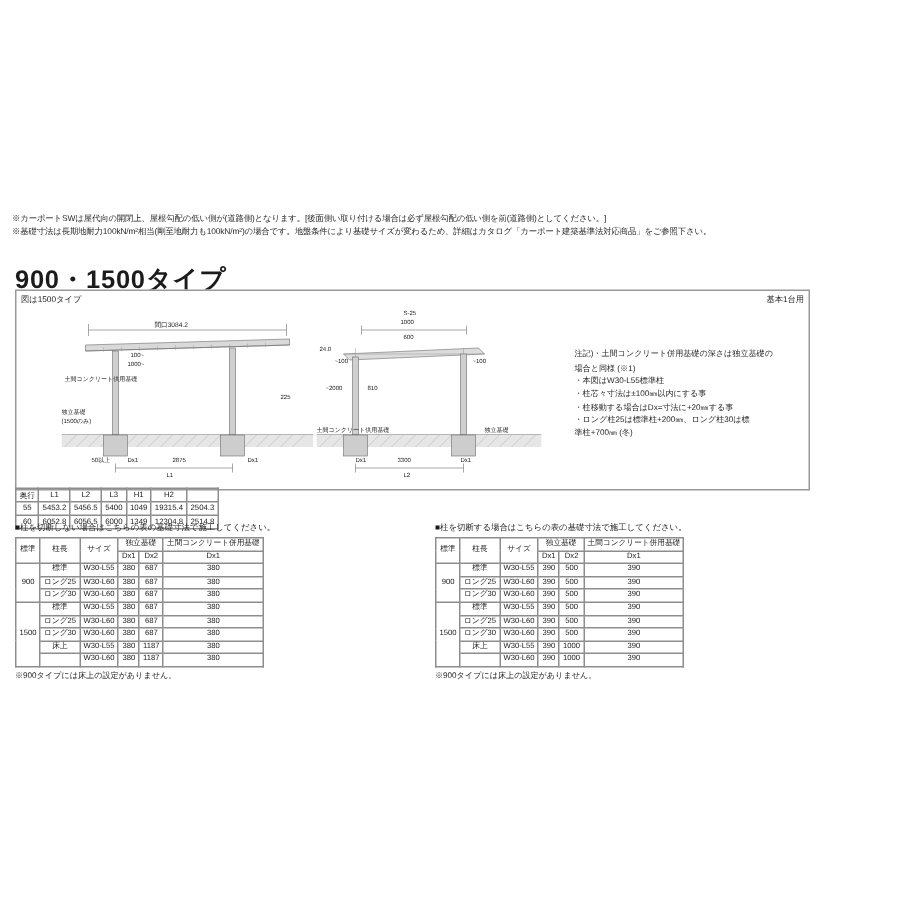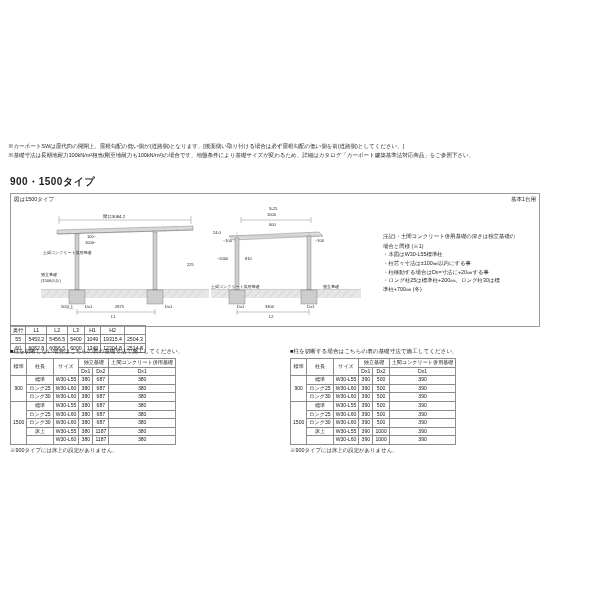--- a/index.html
+++ b/index.html
@@ -32,21 +32,21 @@
     color: #231f20;
     letter-spacing: -0.1px;
   }
   .top-notes div { white-space: nowrap; }
 
   
   .main-title {
     position: absolute;
     left: 10px;
     top: 175px;
-    font-size: 10px;
+    font-size: 17px;
     font-weight: bold;
     color: #1b1b1b;
     letter-spacing: 0.5px;
   }
 
   
   .frame {
     position: absolute;
     left: 10px;
     top: 193px;

